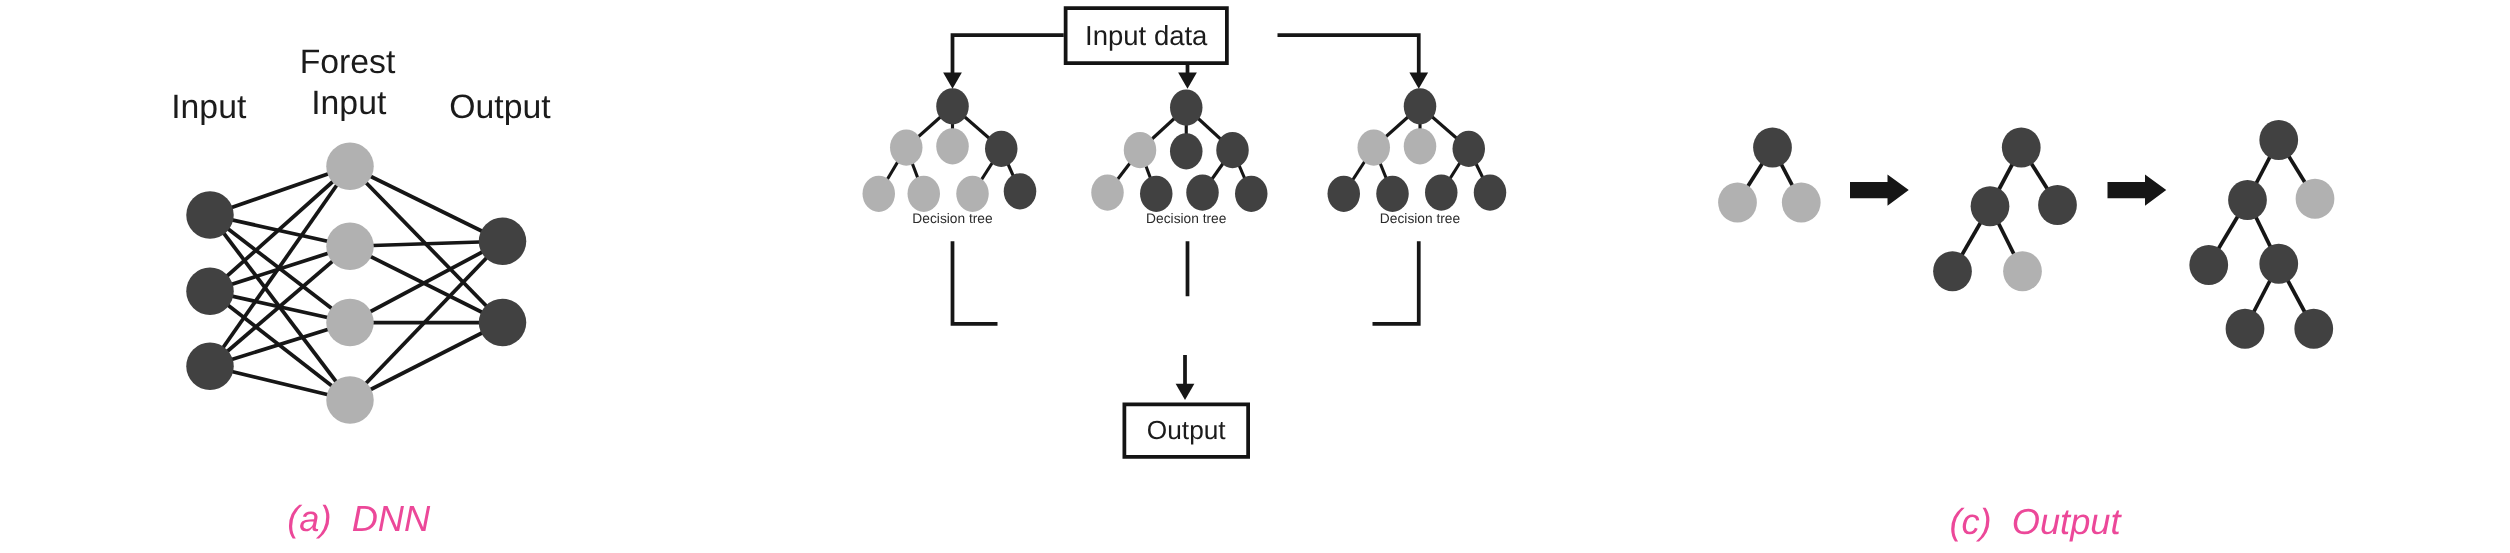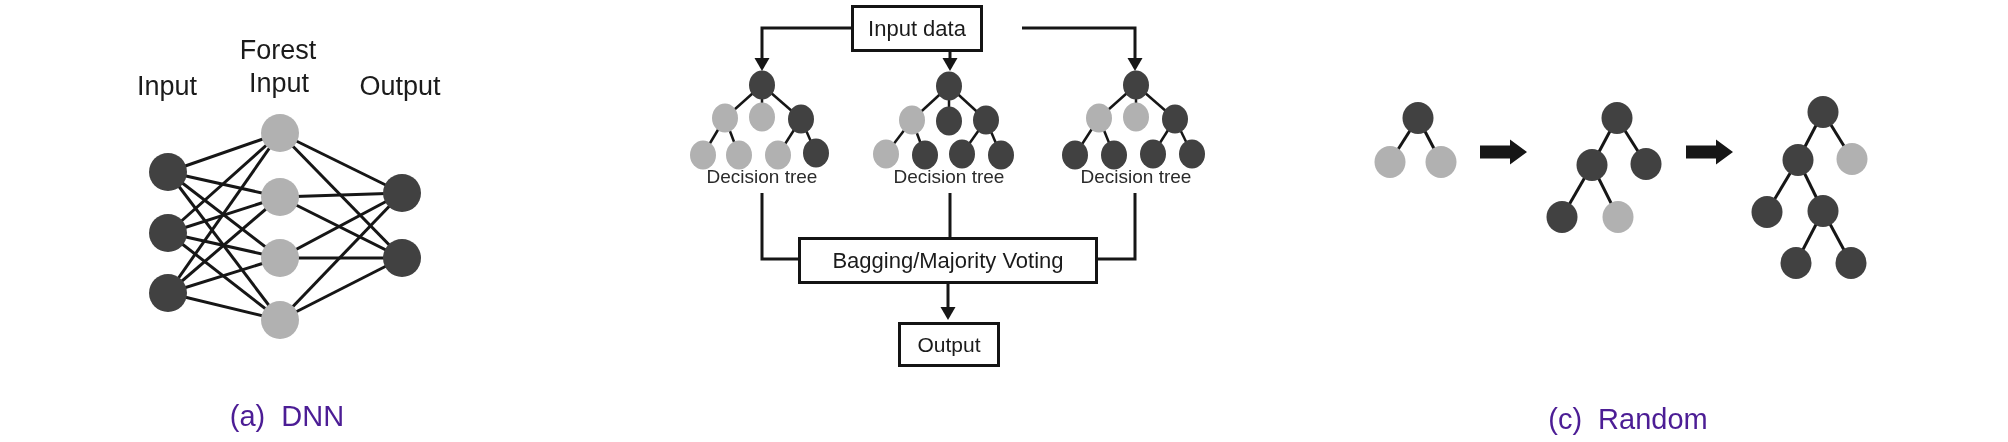--- a/index.html
+++ b/index.html
@@ -9,22 +9,22 @@
     background:#ffffff;
     font-family:"Liberation Sans","DejaVu Sans",sans-serif;
     overflow:hidden;
   }
   svg.layer{position:absolute;left:0;top:0;}
   .lbl{
     position:absolute;transform:translate(-50%,-50%);
     white-space:nowrap;color:#1b1b1b;line-height:1;
   }
   .layer-lbl{font-size:27px;}
-  .dt-lbl{font-size:19px;color:#2b2b2b;}
-  .caption{font-size:29px;word-spacing:8px;color:#4c1d95;}
+  .dt-lbl{font-size:11px;color:#2b2b2b;}
+  .caption{font-size:29px;word-spacing:8px;color:#ec4899;font-style:italic;}
   .caption-b{font-size:30px;}
   .box{
     position:absolute;box-sizing:border-box;
     border:3px solid #141414;background:#ffffff;
     display:flex;align-items:center;justify-content:center;
     color:#1b1b1b;
   }
   .box-input{left:851px;top:5px;width:132px;height:47px;font-size:22px;}
   .box-bagging{left:798px;top:237px;width:300px;height:47px;font-size:22px;}
   .box-output{left:898px;top:322px;width:102px;height:45px;font-size:21px;}
@@ -152,27 +152,24 @@
     </svg>
 
   <div class="lbl layer-lbl" style="left:167px;top:86px;">Input</div>
   <div class="lbl layer-lbl" style="left:278px;top:50px;">Forest</div>
   <div class="lbl layer-lbl" style="left:279px;top:83px;">Input</div>
   <div class="lbl layer-lbl" style="left:400px;top:86px;">Output</div>
 
   <div class="box box-input">
     <span>Input data</span>
   </div>
-  <div class="box box-bagging">
-    <span>Bagging/Majority Voting</span>
-  </div>
   <div class="box box-output">
     <span>Output</span>
   </div>
 
   <div class="lbl dt-lbl" style="left:762px;top:176px;">Decision tree</div>
   <div class="lbl dt-lbl" style="left:949px;top:176px;">Decision tree</div>
   <div class="lbl dt-lbl" style="left:1136px;top:176px;">Decision tree</div>
 
   <div class="lbl caption" style="left:287px;top:416px;">(a) DNN</div>
-  <div class="lbl caption" style="left:1628px;top:419px;">(c) Random</div>
+  <div class="lbl caption" style="left:1628px;top:419px;">(c) Output</div>
 
 </div>
 
 </body></html>

